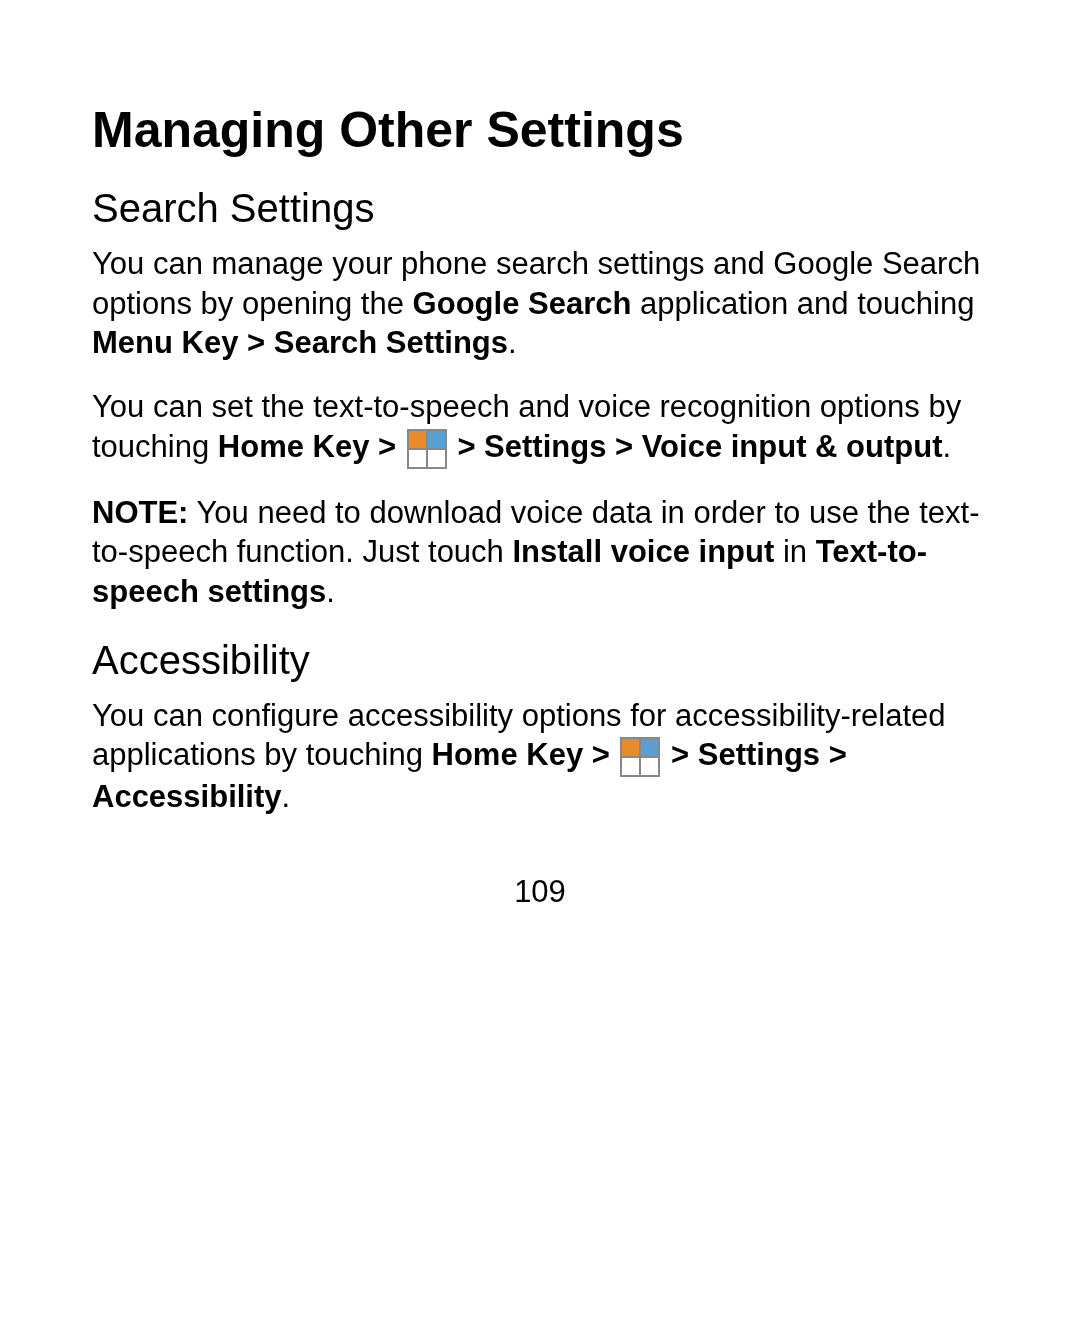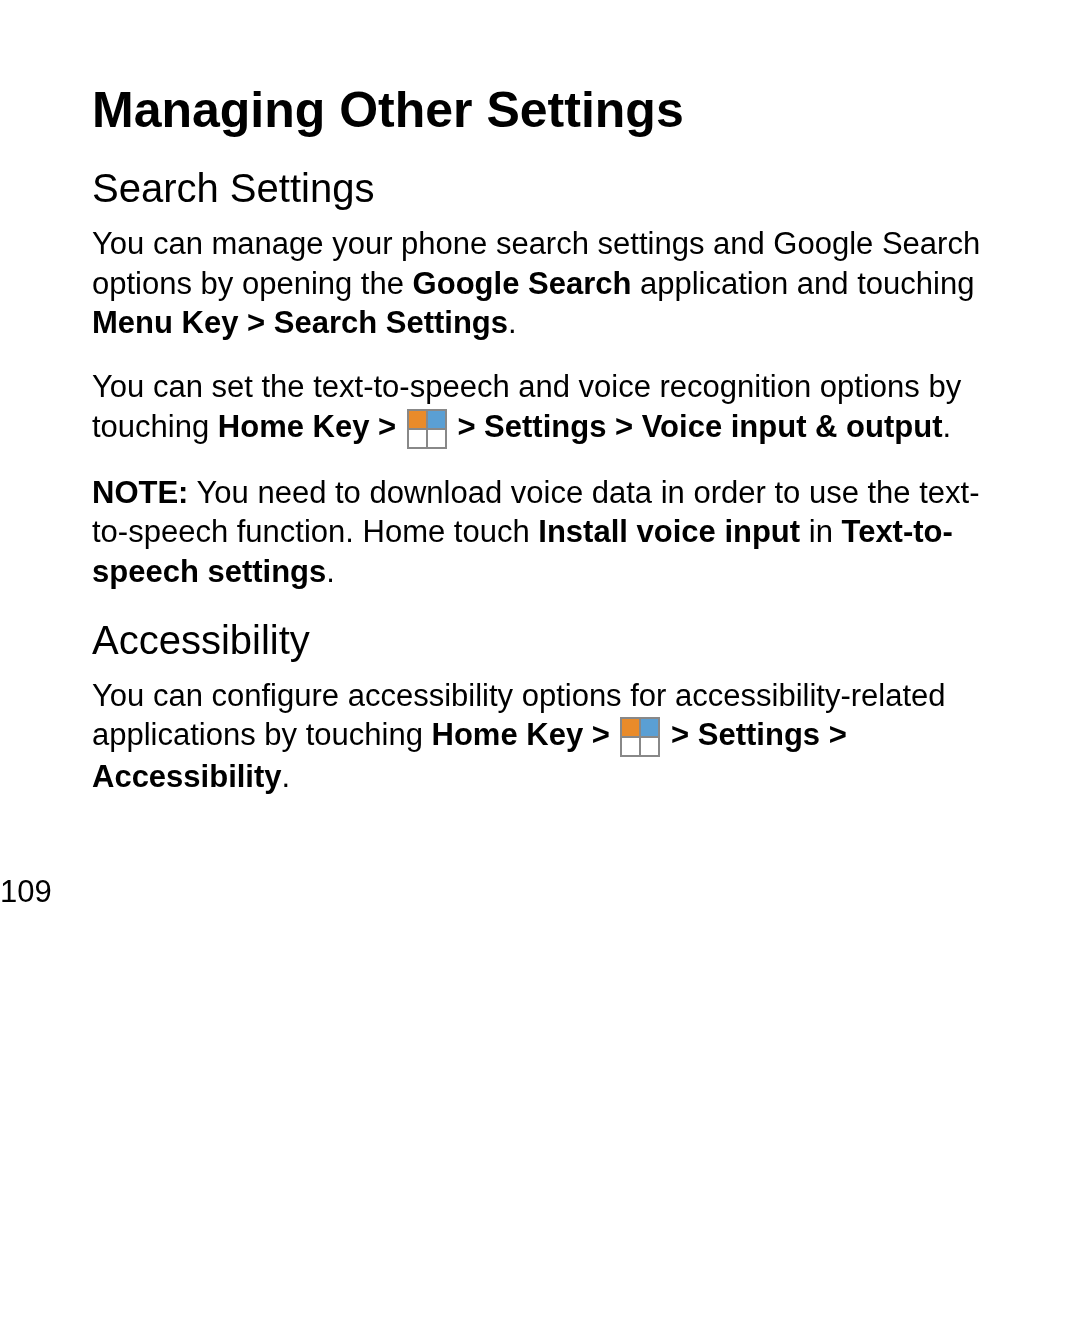--- a/index.html
+++ b/index.html
@@ -6,21 +6,21 @@
     margin: 0;
     padding: 0;
     width: 1080px;
     height: 1320px;
     background: #ffffff;
     font-family: Arial, Helvetica, sans-serif;
     color: #000000;
   }
   .page {
     box-sizing: border-box;
-    padding: 80px 92px 0 92px;
+    padding: 100px 92px 0 92px;
     width: 1080px;
     height: 946px;
     position: relative;
   }
   h1 {
     font-size: 50px;
     font-weight: bold;
     margin: 0 0 24px 0;
     line-height: 1.2;
   }
@@ -34,20 +34,21 @@
     font-size: 31px;
     line-height: 1.28;
     margin: 12px 0 24px 0;
   }
   .bold { font-weight: bold; }
   .page-number {
     position: absolute;
     bottom: 36px;
     left: 0;
     width: 100%;
+    text-align: center;
     font-size: 31px;
   }
   .grid-icon {
     display: inline-block;
     vertical-align: middle;
     margin: 0 2px;
   }
   .grid-icon svg { display: block; }
   .section { margin-bottom: 18px; }
 </style>
@@ -71,21 +72,21 @@
         <svg width="40" height="40" viewBox="0 0 40 40">
           <rect x="0" y="0" width="40" height="40" fill="#888888"></rect>
           <rect x="2" y="2" width="17" height="17" fill="#e98b2a"></rect>
           <rect x="21" y="2" width="17" height="17" fill="#5a9fd4"></rect>
           <rect x="2" y="21" width="17" height="17" fill="#ffffff"></rect>
           <rect x="21" y="21" width="17" height="17" fill="#ffffff"></rect>
         </svg>
       </span><span class="bold"> &gt; Settings &gt; Voice input &amp; output</span><span>.</span>
     </p>
     <p>
-      <span class="bold">NOTE:</span><span> You need to download voice data in order to use the text-to-speech function. Home touch </span><span class="bold">Install voice input</span><span> in </span><span class="bold">Text-to-speech settings</span><span>.</span>
+      <span class="bold">NOTE:</span><span> You need to download voice data in order to use the text-to-speech function. Just touch </span><span class="bold">Install voice input</span><span> in </span><span class="bold">Text-to-speech settings</span><span>.</span>
     </p>
   </div>
 
   <div class="section">
     <h2>Accessibility</h2>
     <p>
       <span>You can configure accessibility options for accessibility-related applications by touching </span><span class="bold">Home Key &gt; </span><span class="grid-icon">
         <svg width="40" height="40" viewBox="0 0 40 40">
           <rect x="0" y="0" width="40" height="40" fill="#888888"></rect>
           <rect x="2" y="2" width="17" height="17" fill="#e98b2a"></rect>

